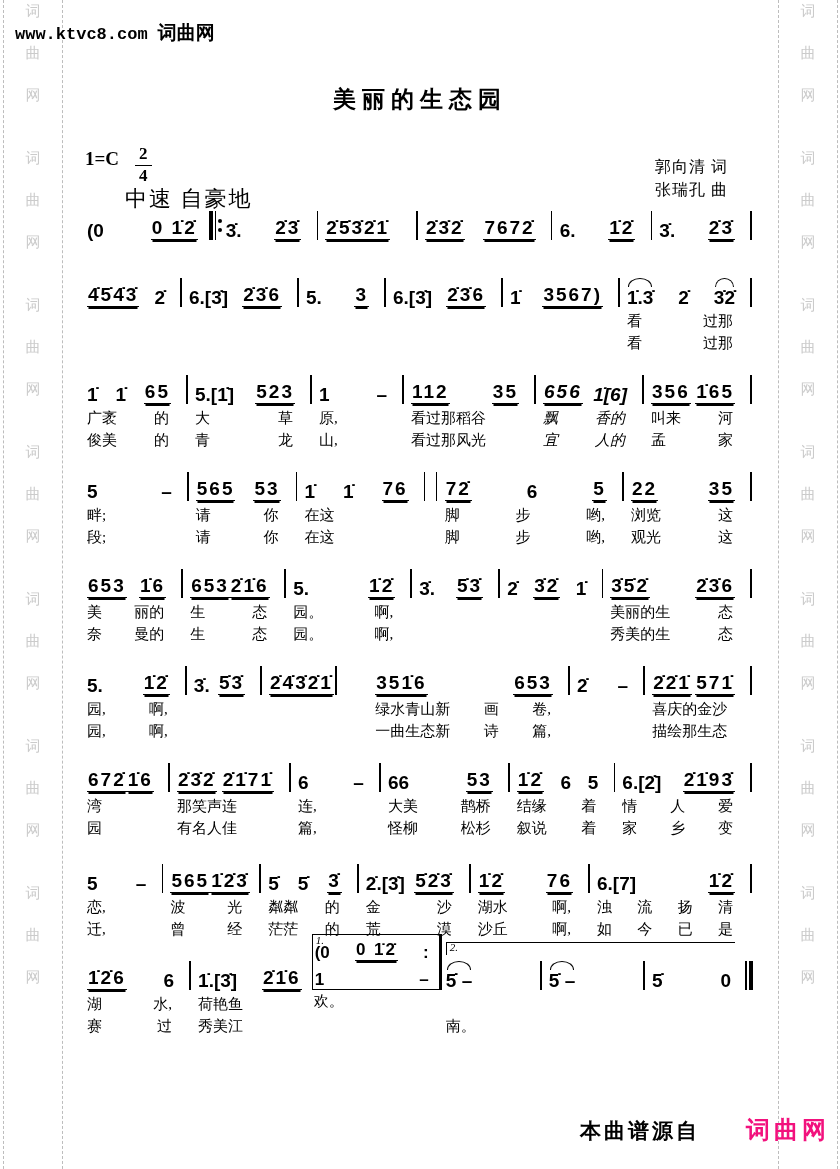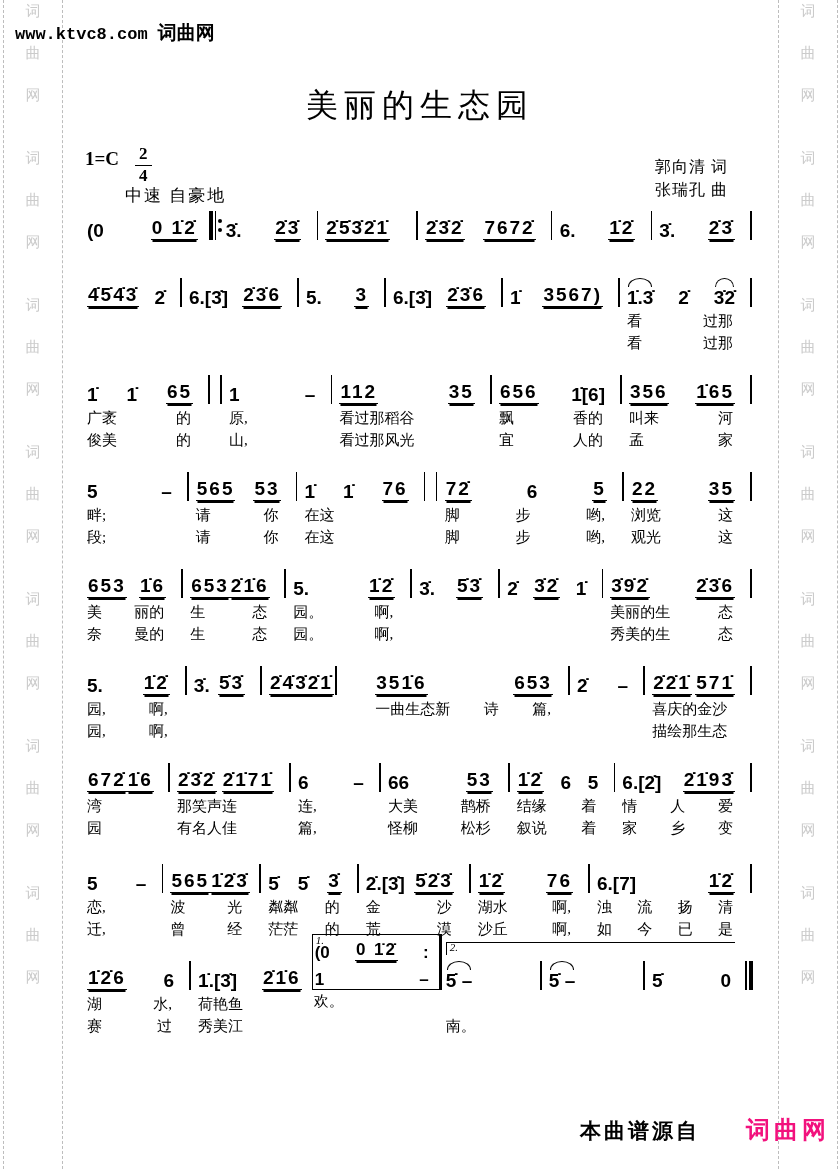--- a/index.html
+++ b/index.html
@@ -10,27 +10,27 @@
   .wm-col{position:absolute;top:0;bottom:0;width:58px;padding-top:4px;}
   .wm-col.left{left:3px;border-left:1px dashed #bdbdbd;border-right:1px dashed #bdbdbd;}
   .wm-col.right{right:2px;border-left:1px dashed #bdbdbd;border-right:1px dashed #bdbdbd;}
   .wm-ch{display:block;text-align:center;font-size:15px;line-height:1;color:#cbcbcb;}
 
   
   .logo{position:absolute;left:15px;top:20px;font-family:"Liberation Mono","DejaVu Sans Mono",monospace;
         font-weight:bold;font-size:17px;white-space:nowrap;}
   .logo .cn{font-family:"Liberation Sans","DejaVu Sans",sans-serif;font-size:19px;}
   .title{position:absolute;left:0;right:0;top:84px;text-align:center;
-         font-size:32px;letter-spacing:6px;font-weight:normal;}
+         font-size:23px;letter-spacing:6px;font-weight:bold;}
   .keyblock{position:absolute;left:85px;top:148px;font-weight:bold;font-size:19px;
             font-family:"Liberation Serif",serif;display:flex;align-items:flex-start;gap:16px;}
   .frac{display:inline-block;text-align:center;font-size:17px;line-height:1.1;margin-top:-3px;}
   .frac .num{display:block;border-bottom:1.6px solid #000;padding:0 4px 1px;}
   .frac .den{display:block;padding-top:1px;}
-  .tempo{position:absolute;left:125px;top:184px;font-size:17px;letter-spacing:2px;}
+  .tempo{position:absolute;left:125px;top:184px;font-size:22px;letter-spacing:2px;}
   .credits{position:absolute;right:112px;top:155px;font-size:16px;line-height:23px;
            text-align:right;letter-spacing:1px;}
 
   
   .score{position:absolute;left:85px;top:206px;width:672px;}
   .system{display:flex;align-items:flex-start;}
   .col{display:flex;flex-direction:column;min-width:0;}
   .notes{height:34px;display:flex;align-items:flex-end;justify-content:space-between;
          padding:0 10px 3px 2px;font-family:"Liberation Sans","DejaVu Sans",sans-serif;
          font-weight:bold;font-size:19px;white-space:nowrap;}
@@ -286,20 +286,34 @@
           <span>的</span>
         </div>
         <div class="lyr">
           <span>俊美</span>
           <span>的</span>
         </div>
       </div>
       <div class="bar">
         <i class="bl" style="width: 1.6px;"></i>
       </div>
+      <div class="col" style="flex: 7 1 0px;">
+        <div class="notes">
+          <span class="tok">5.[1̇]</span>
+          <span class="tok beam">523</span>
+        </div>
+        <div class="lyr">
+          <span>大</span>
+          <span>草</span>
+        </div>
+        <div class="lyr">
+          <span>青</span>
+          <span>龙</span>
+        </div>
+      </div>
       <div class="bar">
         <i class="bl" style="width: 1.6px;"></i>
       </div>
       <div class="col" style="flex: 5 1 0px;">
         <div class="notes">
           <span class="tok">1</span>
           <span class="tok">–</span>
         </div>
         <div class="lyr">
           <span>原,</span>
@@ -319,21 +333,21 @@
         <div class="lyr">
           <span>看过那稻谷</span>
         </div>
         <div class="lyr">
           <span>看过那风光</span>
         </div>
       </div>
       <div class="bar">
         <i class="bl" style="width: 1.6px;"></i>
       </div>
-      <div class="col" style="flex: 6 1 0px;">
+      <div class="col" style="flex: 6 1 0px; font-style: italic;">
         <div class="notes">
           <span class="tok beam">656</span>
           <span class="tok">1̇[6]</span>
         </div>
         <div class="lyr">
           <span>飘</span>
           <span>香的</span>
         </div>
         <div class="lyr">
           <span>宜</span>
@@ -521,21 +535,21 @@
           <span class="tok">1̇</span>
         </div>
         <div class="lyr"></div>
         <div class="lyr"></div>
       </div>
       <div class="bar">
         <i class="bl" style="width: 1.6px;"></i>
       </div>
       <div class="col" style="flex: 9 1 0px;">
         <div class="notes">
-          <span class="tok beam">3̇9̇2̇</span>
+          <span class="tok beam">3̇5̇2̇</span>
           <span class="tok beam">2̇3̇6</span>
         </div>
         <div class="lyr">
           <span>美丽的生</span>
           <span>态</span>
         </div>
         <div class="lyr">
           <span>秀美的生</span>
           <span>态</span>
         </div>
@@ -580,20 +594,25 @@
         <div class="lyr"></div>
         <div class="lyr"></div>
       </div>
       <div class="bar">
         <i class="bl" style="width: 1.6px;"></i>
       </div>
       <div class="col" style="flex: 15 1 0px; margin-left: 31px;">
         <div class="notes">
           <span class="tok beam">351̇6</span>
           <span class="tok beam">653</span>
+        </div>
+        <div class="lyr">
+          <span>绿水青山新</span>
+          <span>画</span>
+          <span>卷,</span>
         </div>
         <div class="lyr">
           <span>一曲生态新</span>
           <span>诗</span>
           <span>篇,</span>
         </div>
       </div>
       <div class="bar">
         <i class="bl" style="width: 1.6px;"></i>
       </div>

